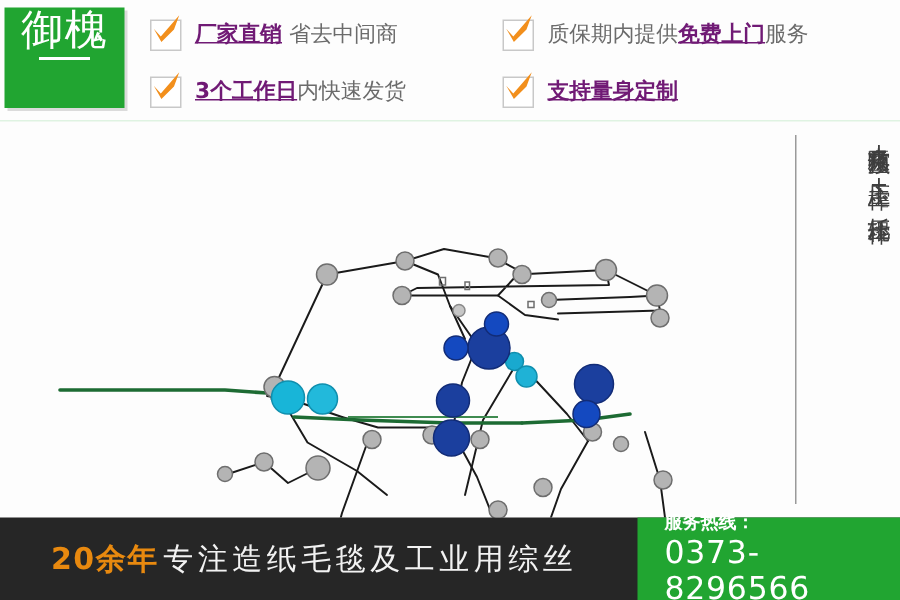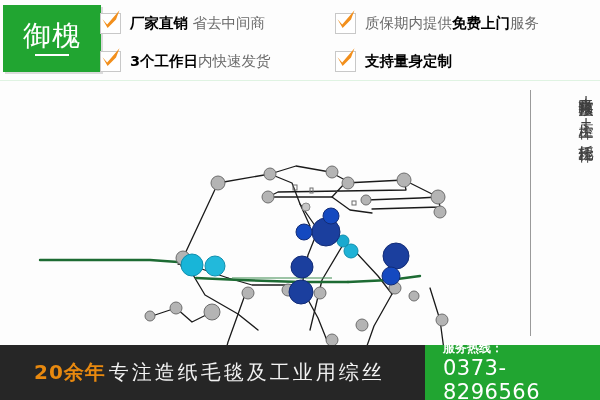--- a/index.html
+++ b/index.html
@@ -7,43 +7,43 @@
     width:600px;height:400px;overflow:hidden;
     background:#ffffff;
     font-family:"Liberation Sans","DejaVu Sans",sans-serif;
     -webkit-font-smoothing:antialiased;
   }
   #root{position:relative;width:600px;height:400px;background:#fdfdfd;}
 
   
   .header{position:absolute;left:0;top:0;width:600px;height:80px;background:#fdfdfd;}
   .logo{
-    position:absolute;left:3px;top:5px;width:98px;height:67px;
-    background:#21a531;display:flex;align-items:center;justify-content:center;
+    position:absolute;left:3px;top:5px;width:80px;height:67px;
+    background:#21a531;display:flex;align-items:flex-start;justify-content:center;
     box-shadow:2px 2px 0 rgba(120,120,120,.25);
   }
   .logo-inner{position:relative;display:flex;flex-direction:column;align-items:center;}
   .logo-text{
     color:#ffffff;font-size:28px;line-height:30px;font-weight:400;
     letter-spacing:1px;font-family:"DejaVu Sans",sans-serif;
   }
   .logo-rule{width:34px;height:2px;background:#ffffff;margin-top:3px;}
 
   .bullets{position:absolute;left:100px;top:2px;width:500px;height:76px;}
   .bcol{position:absolute;top:0;}
   .bcol.left{left:0;}
   .bcol.right{left:235px;}
   .brow{display:flex;align-items:center;height:34px;margin-top:4px;}
   .chk{
     position:relative;width:19px;height:19px;border:1px solid #c8c8c8;background:#fff;
     margin-right:9px;flex:0 0 auto;
   }
   .chk svg{position:absolute;left:-2px;top:-7px;width:24px;height:24px;}
   .btext{font-size:14.5px;line-height:18px;white-space:nowrap;font-family:"DejaVu Sans",sans-serif;}
-  .g{color:#000000;font-weight:bold;}
+  .g{color:#701a75;font-weight:bold;text-decoration:underline;}
   .gy{color:#6b6b6b;text-align:center;}
 
   
   .stage{position:absolute;left:0;top:80px;width:600px;height:265px;background:#fdfdfd;}
   .topline{position:absolute;left:0;top:0;width:600px;height:1px;background:#dff3e2;}
   .diagram{position:absolute;left:0;top:0;width:600px;height:265px;}
 
   
   .vcap{
     position:absolute;right:6px;top:6px;height:252px;width:70px;

